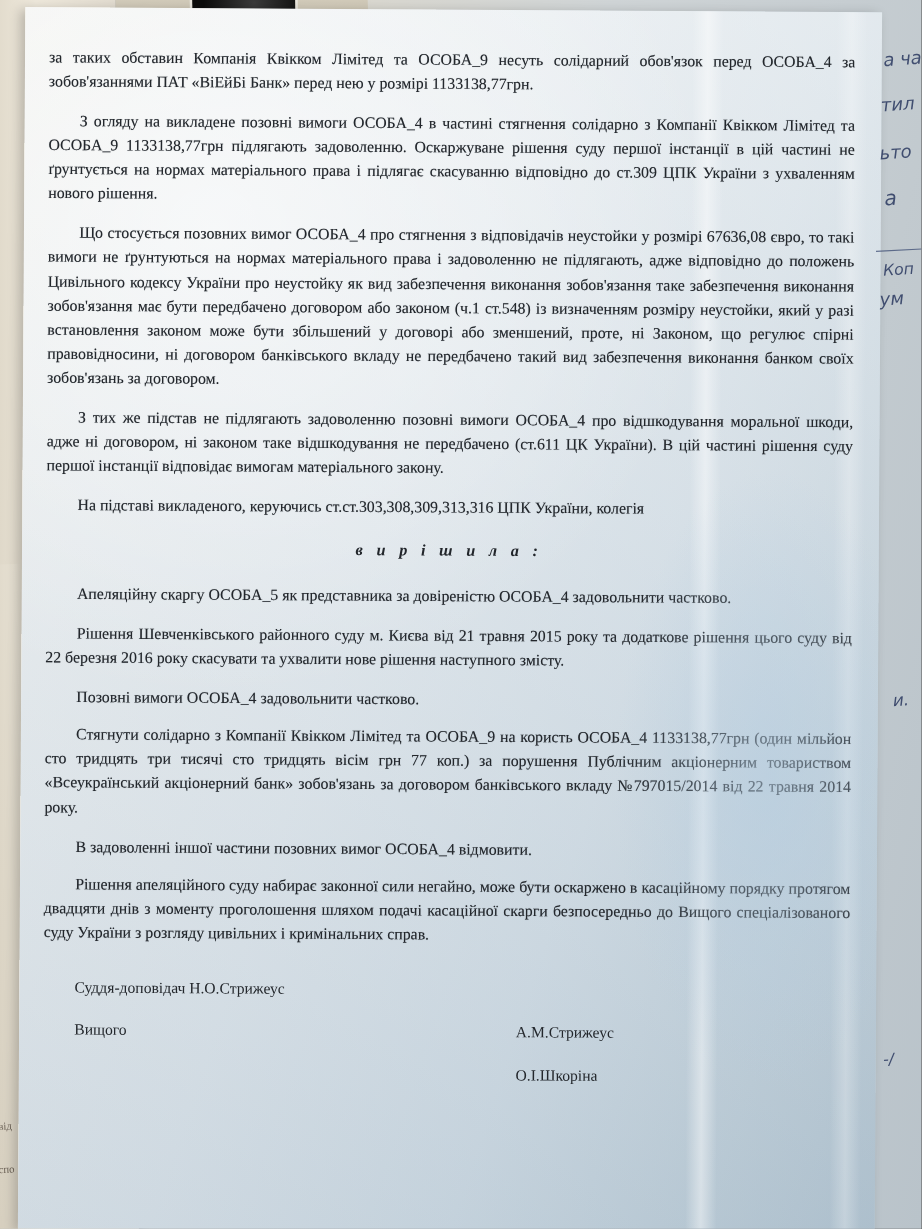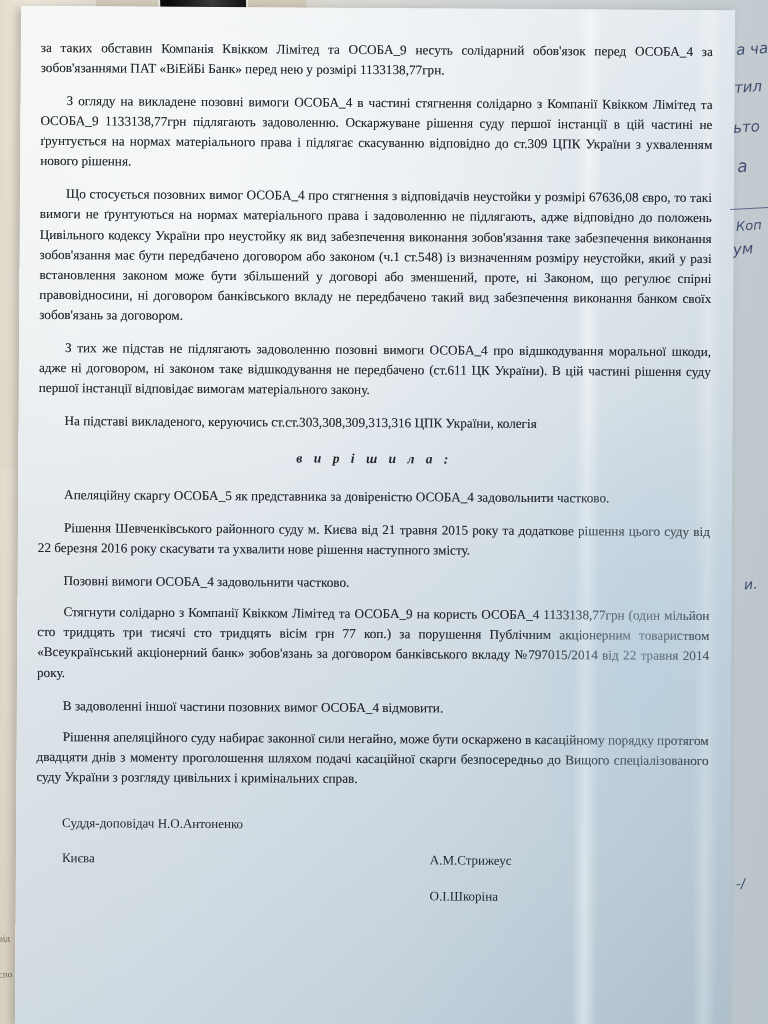--- a/index.html
+++ b/index.html
@@ -211,27 +211,27 @@
       <p class="para indent">Рішення Шевченківського районного суду м. Києва від 21 травня 2015 року та додаткове рішення цього суду від 22 березня 2016 року скасувати та ухвалити нове рішення наступного змісту.</p>
       <p class="para indent tight">Позовні вимоги ОСОБА_4 задовольнити частково.</p>
       <p class="para indent">Стягнути солідарно з Компанії Квікком Лімітед та ОСОБА_9 на користь ОСОБА_4 1133138,77грн (один мільйон сто тридцять три тисячі сто тридцять вісім грн 77 коп.) за порушення Публічним акціонерним товариством «Всеукраїнський акціонерний банк» зобов'язань за договором банківського вкладу №797015/2014 від 22 травня 2014 року.</p>
       <p class="para indent tight">В задоволенні іншої частини позовних вимог ОСОБА_4 відмовити.</p>
       <p class="para indent">Рішення апеляційного суду набирає законної сили негайно, може бути оскаржено в касаційному порядку протягом двадцяти днів з моменту проголошення шляхом подачі касаційної скарги безпосередньо до Вищого спеціалізованого суду України з розгляду цивільних і кримінальних справ.</p>
 
       <div class="sig-block">
         <div class="sig-row">
           <div class="sig-left">
             <span>Суддя-доповідач</span>
-            <span>Н.О.Антоненко</span>
+            <span>Н.О.Стрижеус</span>
           </div>
           <div class="sig-right"></div>
         </div>
         <div class="sig-row">
           <div class="sig-left">
-            <span>Києва</span>
+            <span>Вищого</span>
           </div>
           <div class="sig-right">А.М.Стрижеус</div>
         </div>
         <div class="sig-row">
           <div class="sig-left"></div>
           <div class="sig-right">О.І.Шкоріна</div>
         </div>
       </div>
 
     </div>

